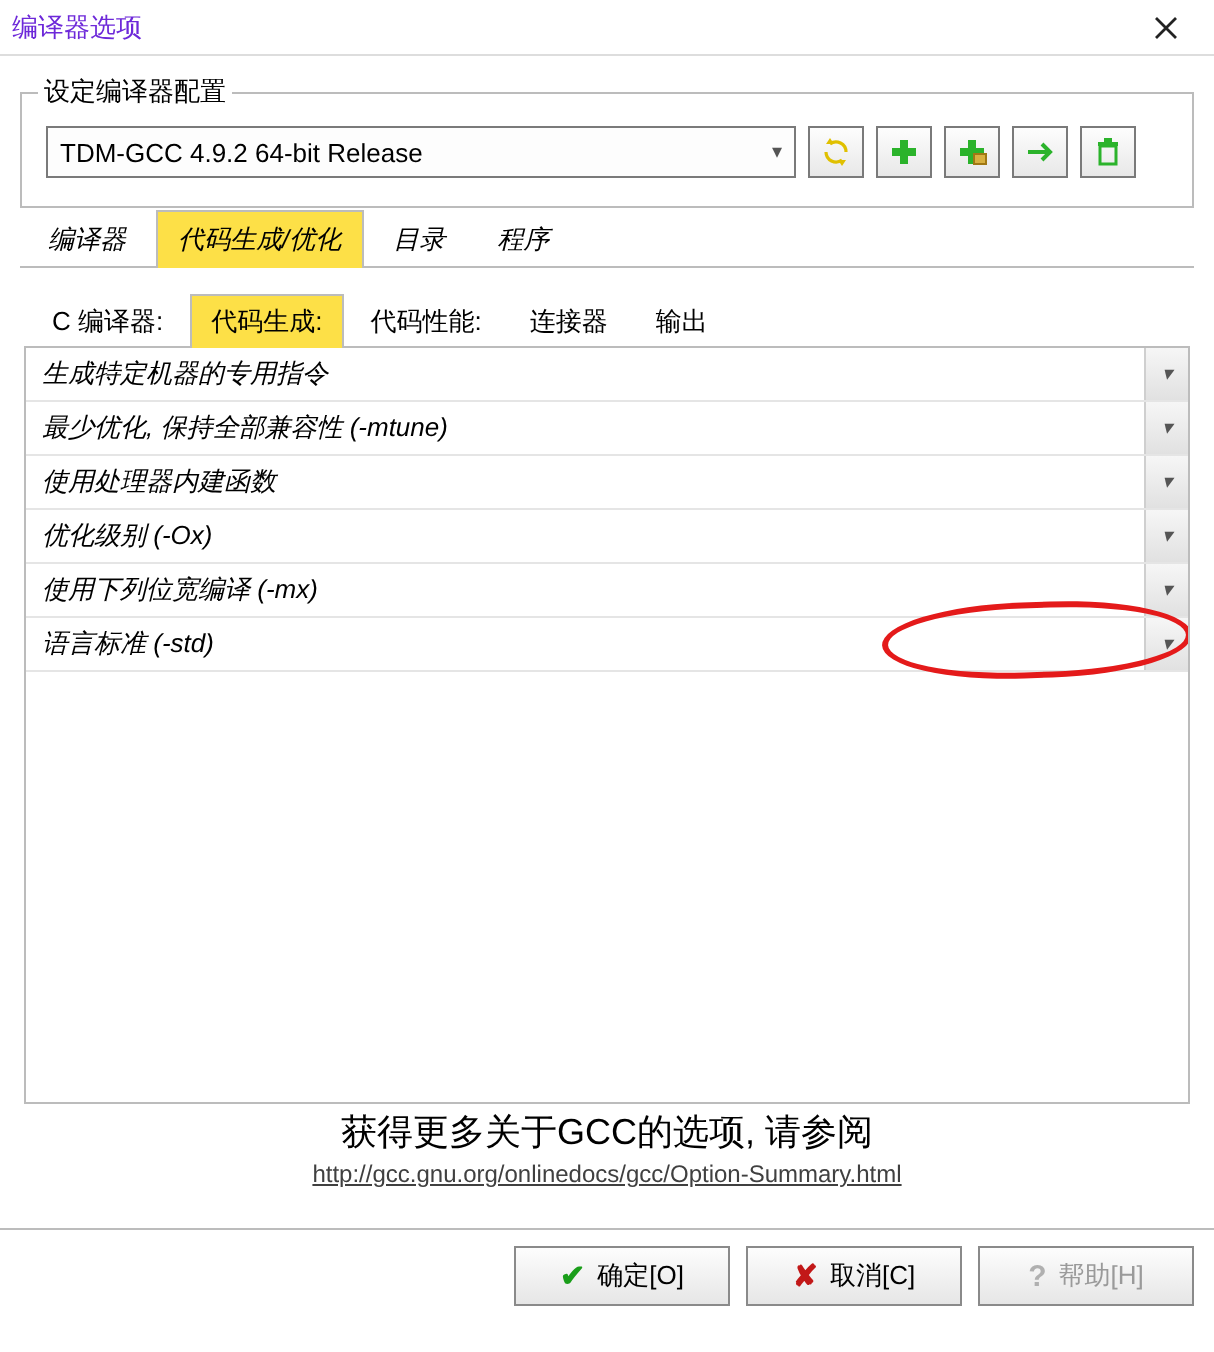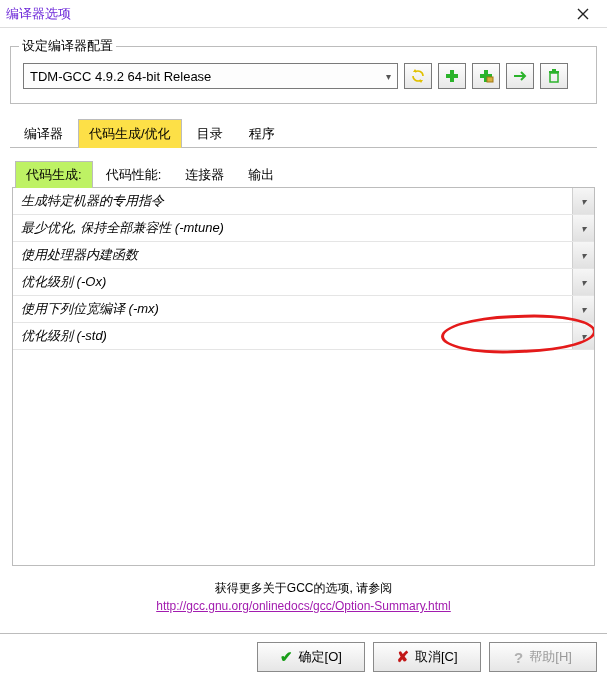--- a/index.html
+++ b/index.html
@@ -59,23 +59,23 @@
     .iconbtn {
       width: 28px; height: 26px;
       border: 1px solid #7a7a7a;
       display: flex; align-items: center; justify-content: center;
       cursor: pointer;
       background: linear-gradient(#fdfdfd,#e8e8e8);
     }
     .tabs1 {
       display: flex;
       gap: 4px;
-      margin-top: 14px;
       border-bottom: 1px solid #bcbcbc;
       padding-left: 3px;
+      font-style: italic;
     }
     .tab1 {
       padding: 5px 10px;
       border: 1px solid transparent;
       border-bottom: none;
       cursor: pointer;
       position: relative;
       top: 1px;
       background: transparent;
     }
@@ -96,21 +96,21 @@
       padding: 4px 10px;
       border: 1px solid transparent;
       border-bottom: none;
       cursor: pointer;
       position: relative;
       top: 1px;
       background: transparent;
     }
     .tab2.active {
       border-color: #bcbcbc;
-      background: #bef264;
+      background: #fde047;
       text-align: right;
     }
     .options-box {
       border: 1px solid #bcbcbc;
       border-top: none;
       height: 378px;
       overflow: auto;
       background: #fff;
     }
     .opt-row {
@@ -154,30 +154,29 @@
       top: -8px;
       width: 155px;
       height: 38px;
       border: 3px solid #e41a1a;
       border-radius: 50% / 55%;
       pointer-events: none;
       transform: rotate(-2deg);
     }
     .footer-text {
       text-align: center;
-      margin-top: 12px;
-      font-size: 12px;
+      font-size: 18px;
       color: #000;
     }
     .footer-link {
       text-align: center;
       margin-top: 2px;
       font-size: 12px;
     }
-    .footer-link a { color: #a21caf; text-decoration: underline; cursor: pointer; }
+    .footer-link a { color: #404040; text-decoration: underline; cursor: pointer; }
     .underline-bar {
       border-top: 1px solid #bcbcbc;
       margin-top: 16px;
     }
     .button-row {
       display: flex;
       gap: 8px;
       justify-content: flex-end;
       padding: 8px 10px;
     }
@@ -270,20 +269,21 @@
 
   <div class="tabs1">
     <div class="tab1"><span>编译器</span></div>
     <div class="tab1 active"><span>代码生成/优化</span></div>
     <div class="tab1"><span>目录</span></div>
     <div class="tab1"><span>程序</span></div>
   </div>
 
   <div class="sub-area">
     <div class="tabs2">
+      <div class="tab2"><span>C 编译器:</span></div>
       <div class="tab2 active"><span>代码生成:</span></div>
       <div class="tab2"><span>代码性能:</span></div>
       <div class="tab2"><span>连接器</span></div>
       <div class="tab2"><span>输出</span></div>
     </div>
 
     <div class="options-box">
       <div class="opt-row">
         <div class="opt-label">生成特定机器的专用指令</div>
         <div class="opt-dd">
@@ -308,21 +308,21 @@
             <span>▾</span>
           </div>
       </div>
       <div class="opt-row">
         <div class="opt-label">使用下列位宽编译 (-mx)</div>
         <div class="opt-dd">
             <span>▾</span>
           </div>
       </div>
       <div class="opt-row highlighted-row">
-        <div class="opt-label">优化级别 (-std)</div>
+        <div class="opt-label">语言标准 (-std)</div>
         <div class="opt-dd">
             <span>▾</span>
           </div>
         <div class="red-circle"></div>
       </div>
     </div>
   </div>
 
   <div class="footer-text">获得更多关于GCC的选项, 请参阅</div>
   <div class="footer-link">

